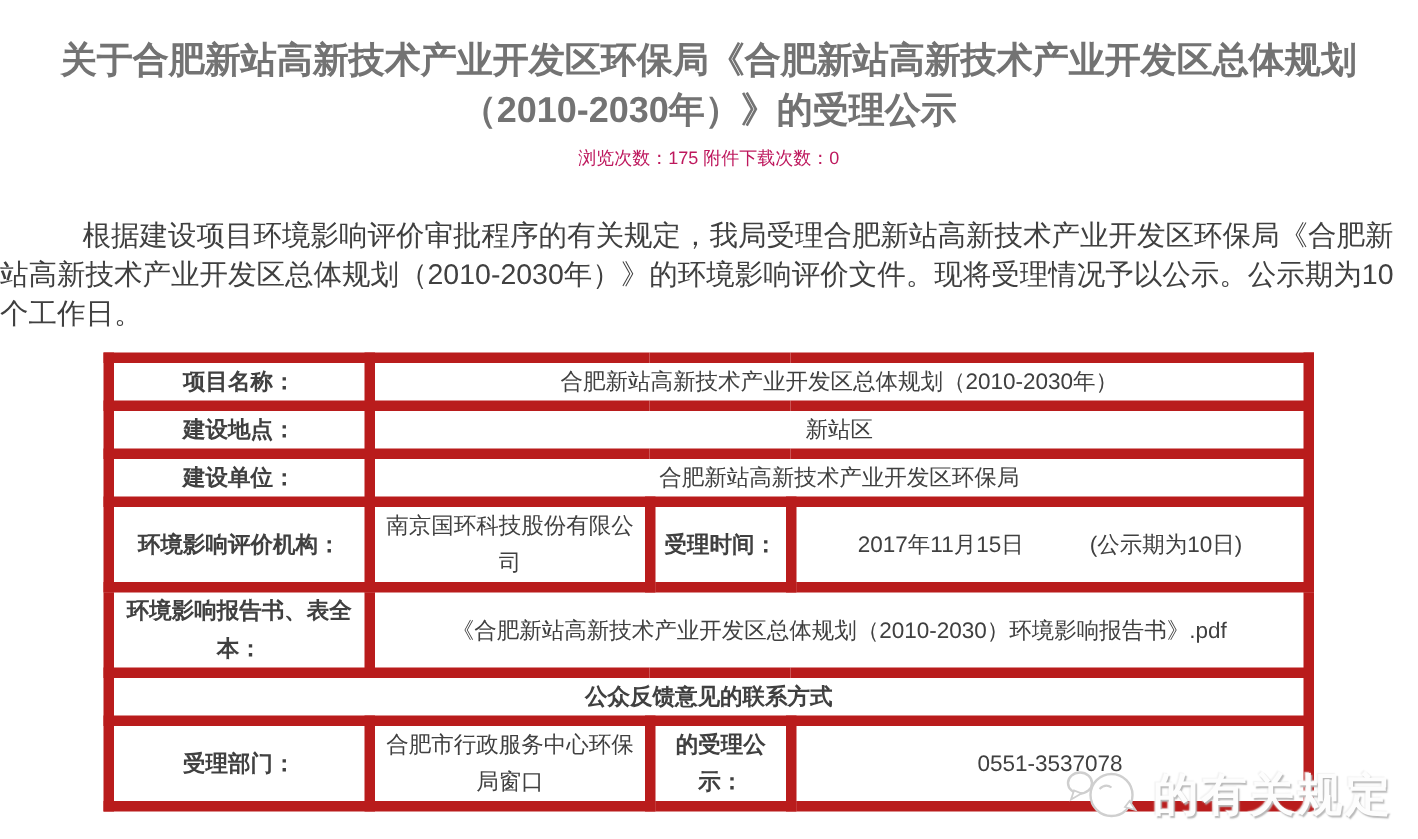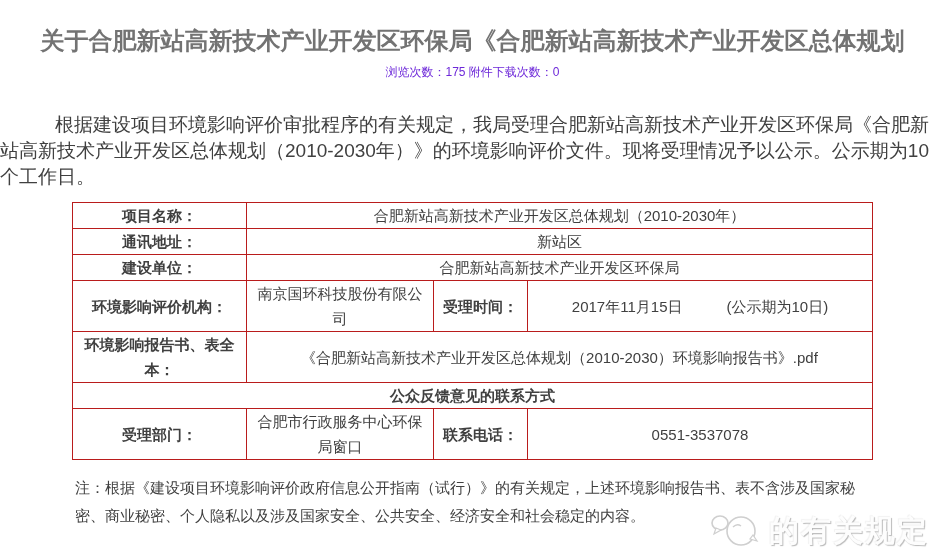--- a/index.html
+++ b/index.html
@@ -15,37 +15,37 @@
     text-align: center;
     font-size: 24px;
     font-weight: bold;
     line-height: 33px;
     color: #737373;
   }
   .stats-line {
     margin-top: 7px;
     text-align: center;
     font-size: 12px;
-    color: #6d28d9;
+    color: #be185d;
   }
   .intro {
     margin-top: 31px;
     font-size: 19px;
     line-height: 26px;
     text-indent: 55px;
     color: #404040;
   }
   table.info-table {
     width: 800px;
     margin: 12px auto 0 auto;
     border-collapse: collapse;
     table-layout: fixed;
   }
   table.info-table td {
-    border: 1px solid #b91c1c;
+    border: 7px solid #b91c1c;
     font-size: 15px;
     line-height: 25px;
     padding: 0 6px;
     text-align: center;
     color: #404040;
     vertical-align: middle;
   }
   td.label-cell {
     text-align: right;
     font-weight: bold;
@@ -83,40 +83,41 @@
     color: #fdfdfd;
     text-shadow: 1px 1px 1px #b9b9b9, -1px -1px 1px #f2f2f2;
     letter-spacing: 2px;
   }
 </style>
 </head>
 <body>
 
 <h1 class="page-title">
   <span>关于合肥新站高新技术产业开发区环保局《合肥新站高新技术产业开发区总体规划</span><br>
+  <span>（2010-2030年）》的受理公示</span>
 </h1>
 
 <div class="stats-line">浏览次数：175 附件下载次数：0</div>
 
 <p class="intro">根据建设项目环境影响评价审批程序的有关规定，我局受理合肥新站高新技术产业开发区环保局《合肥新站高新技术产业开发区总体规划（2010-2030年）》的环境影响评价文件。现将受理情况予以公示。公示期为10个工作日。</p>
 
 <table class="info-table">
   <colgroup>
     <col style="width:174px">
       <col style="width:187px">
       <col style="width:94px">
       <col style="width:345px">
   </colgroup>
   <tbody>
     <tr class="row-sm">
       <td class="label-cell">项目名称：</td>
       <td colspan="3">合肥新站高新技术产业开发区总体规划（2010-2030年）</td>
     </tr>
     <tr class="row-sm">
-      <td class="label-cell">通讯地址：</td>
+      <td class="label-cell">建设地点：</td>
       <td colspan="3">新站区</td>
     </tr>
     <tr class="row-sm">
       <td class="label-cell">建设单位：</td>
       <td colspan="3">合肥新站高新技术产业开发区环保局</td>
     </tr>
     <tr class="row-sm">
       <td class="label-cell">环境影响评价机构：</td>
       <td>南京国环科技股份有限公司</td>
       <td class="label-cell">受理时间：</td>
@@ -127,21 +128,21 @@
     <tr class="row-md">
       <td class="label-cell">环境影响报告书、表全本：</td>
       <td colspan="3" class="left-cell">《合肥新站高新技术产业开发区总体规划（2010-2030）环境影响报告书》.pdf</td>
     </tr>
     <tr class="row-xs">
       <td colspan="4" class="section-cell">公众反馈意见的联系方式</td>
     </tr>
     <tr class="row-md">
       <td class="label-cell">受理部门：</td>
       <td>合肥市行政服务中心环保局窗口</td>
-      <td class="label-cell">联系电话：</td>
+      <td class="label-cell">的受理公示：</td>
       <td>0551-3537078</td>
     </tr>
   </tbody>
 </table>
 
 <p class="footnote">注：根据《建设项目环境影响评价政府信息公开指南（试行）》的有关规定，上述环境影响报告书、表不含涉及国家秘密、商业秘密、个人隐私以及涉及国家安全、公共安全、经济安全和社会稳定的内容。</p>
 
 <div class="watermark">
   <span>
     <svg width="52" height="44" viewBox="0 0 52 44">

